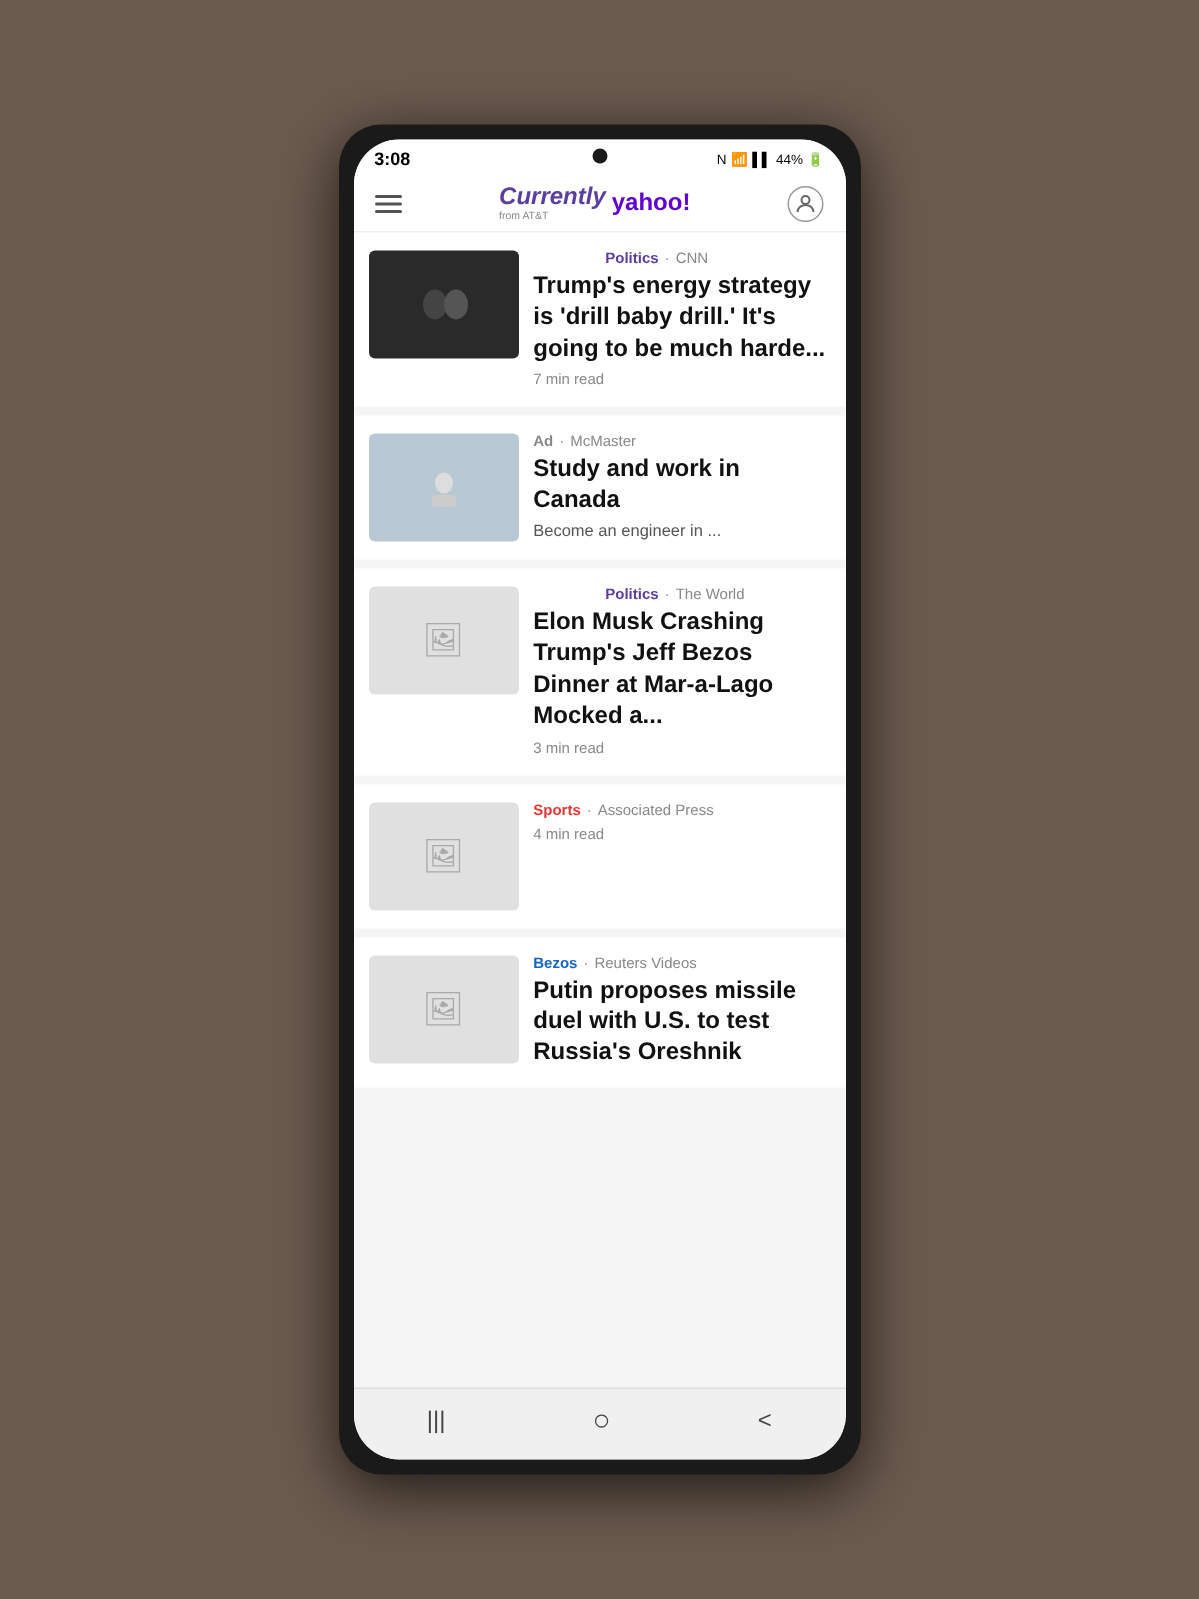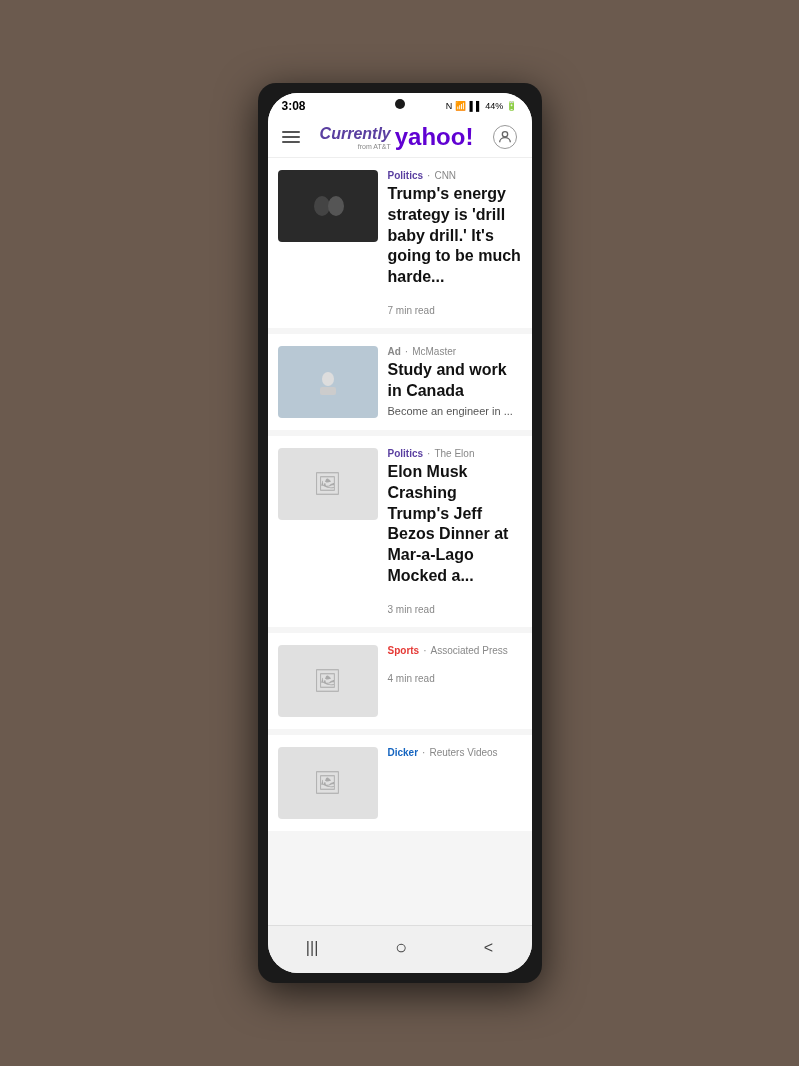--- a/index.html
+++ b/index.html
@@ -7,24 +7,24 @@
       width: 799px;
       height: 1066px;
       background: #6b5a4e;
       display: flex;
       align-items: center;
       justify-content: center;
       font-family: 'Arial', sans-serif;
     }
 
     .phone-outer {
-      width: 284px;
+      width: 348px;
       height: 900px;
       background: #1a1a1a;
-      border-radius: 18px;
+      border-radius: 28px;
       padding: 10px;
       box-shadow: 0 10px 40px rgba(0,0,0,0.7);
       position: relative;
     }
 
     .phone-screen {
       width: 100%;
       height: 100%;
       background: #ffffff;
       border-radius: 30px;
@@ -96,37 +96,37 @@
 
     .logo-area {
       display: flex;
       align-items: center;
       gap: 4px;
     }
 
     .logo-currently {
       display: flex;
       flex-direction: column;
-      align-items: flex-end;
+      align-items: flex-start;
     }
 
     .logo-currently-text {
       font-size: 16px;
       font-weight: 700;
       color: #5a3fa0;
       font-style: italic;
     }
 
     .logo-currently-sub {
       font-size: 7px;
       color: #888;
     }
 
     .logo-yahoo {
-      font-size: 24px;
+      font-size: 16px;
       font-weight: 700;
       color: #6001d2;
     }
 
     .profile-icon {
       width: 24px;
       height: 24px;
       border: 1px solid #999;
       border-radius: 50%;
       display: flex;
@@ -195,20 +195,21 @@
       align-items: center;
       gap: 4px;
     }
 
     .news-category {
       font-weight: 600;
     }
 
     .news-category.politics {
       color: #5a3fa0;
+      margin-left: 48px;
     }
 
     .news-category.ad {
       color: #888;
     }
 
     .news-category.sports {
       color: #e53935;
     }
 
@@ -223,21 +224,21 @@
     .news-title {
       font-size: 16px;
       font-weight: 700;
       color: #111;
       line-height: 1.3;
     }
 
     .news-read-time {
       font-size: 10px;
       color: #888;
-      margin-top: 14px;
+      margin-top: 2px;
     }
 
     .news-description {
       font-size: 11px;
       color: #555;
       margin-top: 0;
     }
 
     
     .bottom-nav {
@@ -350,21 +351,21 @@
       </div>
 
       <div class="news-item">
         <div class="news-thumbnail light-img">
           <span class="thumb-placeholder">🖼</span>
         </div>
         <div class="news-content">
           <div class="news-meta">
             <span class="news-category politics">Politics</span>
             <span class="dot-separator">·</span>
-            <span class="news-source">The Elon</span>
+            <span class="news-source">The World</span>
           </div>
           <div class="news-title">Elon Musk Crashing Trump's Jeff Bezos Dinner at Mar-a-Lago Mocked a...</div>
           <div class="news-read-time">3 min read</div>
         </div>
       </div>
 
       <div class="news-item">
         <div class="news-thumbnail light-img">
           <span class="thumb-placeholder">🖼</span>
         </div>
@@ -377,24 +378,25 @@
           <div class="news-read-time">4 min read</div>
         </div>
       </div>
 
       <div class="news-item">
         <div class="news-thumbnail light-img">
           <span class="thumb-placeholder">🖼</span>
         </div>
         <div class="news-content">
           <div class="news-meta">
-            <span class="news-category world">Dicker</span>
+            <span class="news-category world">Bezos</span>
             <span class="dot-separator">·</span>
             <span class="news-source">Reuters Videos</span>
           </div>
+          <div class="news-title">Putin proposes missile duel with U.S. to test Russia's Oreshnik</div>
         </div>
       </div>
 
     </div>
 
     <div class="bottom-nav">
       <div class="nav-btn">
         <span>|||</span>
       </div>
       <div class="nav-btn">

